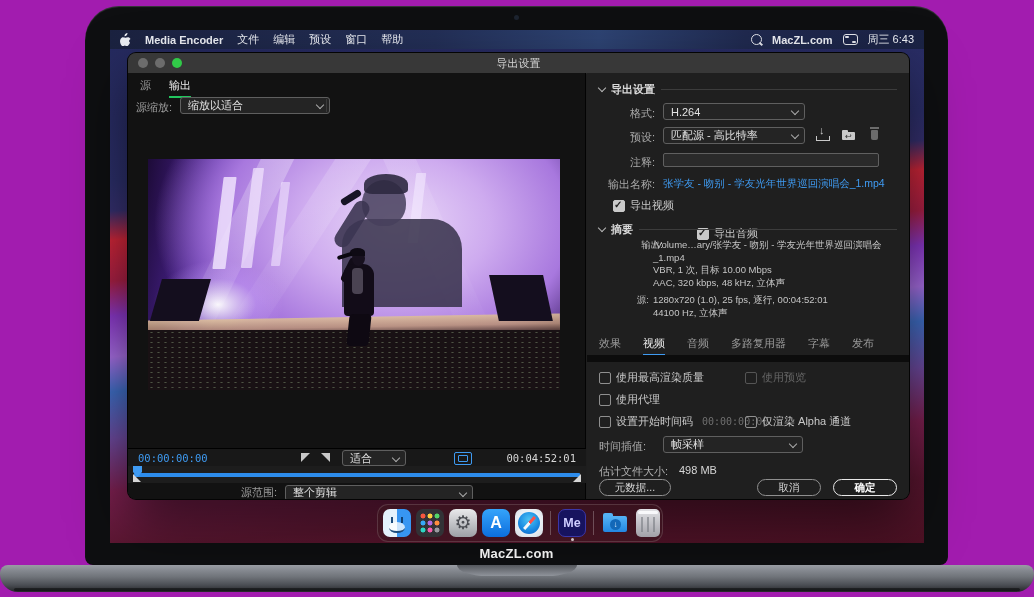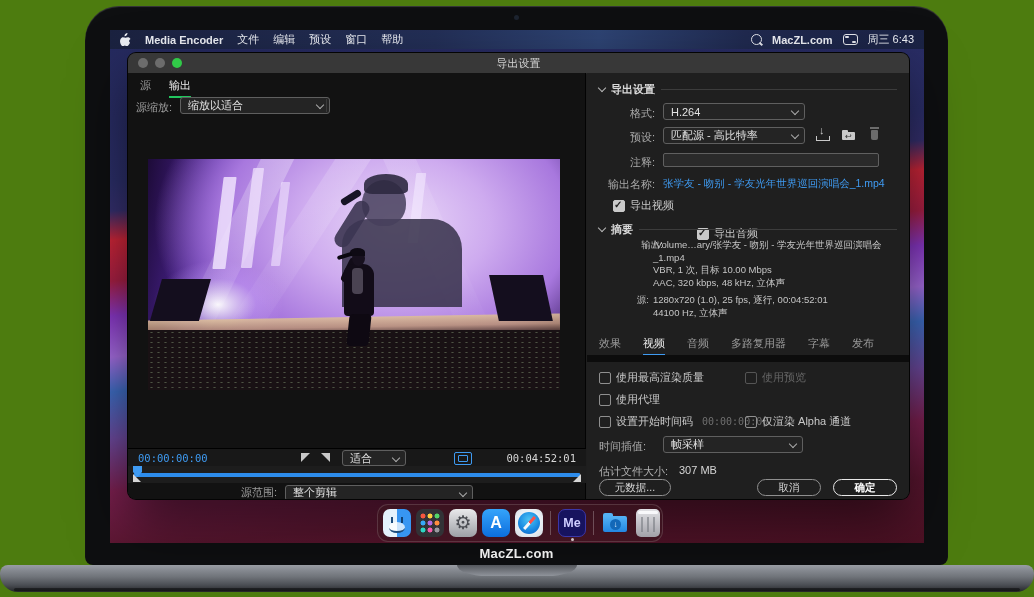--- a/index.html
+++ b/index.html
@@ -1,16 +1,16 @@
 <!DOCTYPE html>
 <html><head>
 <meta charset="utf-8">
 <style>
   html,body{margin:0;padding:0;background:#fff;}
-  .stage{position:relative;width:1034px;height:597px;background:#4d7c0f;overflow:hidden;
+  .stage{position:relative;width:1034px;height:597px;background:#a21caf;overflow:hidden;
          font-family:"Liberation Sans",sans-serif;-webkit-font-smoothing:antialiased;}
 
   
   .lid{position:absolute;left:85px;top:6px;width:863px;height:559px;background:#0e0f11;
        border-radius:34px 34px 8px 8px;box-shadow:inset 0 1px 1px rgba(255,255,255,.18);}
   .webcam{position:absolute;left:514px;top:15px;width:5px;height:5px;border-radius:50%;background:#1d2430;}
   .chin-text{position:absolute;left:85px;top:546px;width:863px;text-align:center;color:#ececec;
              font-size:13px;font-weight:bold;letter-spacing:.3px;}
   .base{position:absolute;left:0;top:565px;width:1034px;height:27px;
         background:linear-gradient(180deg,#999da4 0%,#878b92 18%,#6e7278 45%,#4b4e54 74%,#232528 100%);
@@ -380,21 +380,21 @@
         <span>仅渲染 Alpha 通道</span>
       </div>
 
       <span style="position:absolute;left:12px;top:366px;color:#a9a9a9;">时间插值:</span>
       <div class="dd rp-dd" style="left:76px;top:363px;width:140px;">
         <span>帧采样</span>
           <span class="caret"></span>
       </div>
 
       <span style="position:absolute;left:12px;top:391px;color:#b0b0b0;">估计文件大小:</span>
-      <span style="position:absolute;left:92px;top:391px;color:#d6d6d6;">307 MB</span>
+      <span style="position:absolute;left:92px;top:391px;color:#d6d6d6;">498 MB</span>
 
       <button class="pillbtn" style="left:12px;top:406px;width:72px;">元数据...</button>
       <button class="pillbtn" style="left:170px;top:406px;width:64px;">取消</button>
       <button class="pillbtn primary" style="left:246px;top:406px;width:64px;">确定</button>
     </div>
   </div>
 
   <div class="dock">
     <div class="dicon ic-finder running"></div>
     <div class="dicon ic-launchpad"></div>

